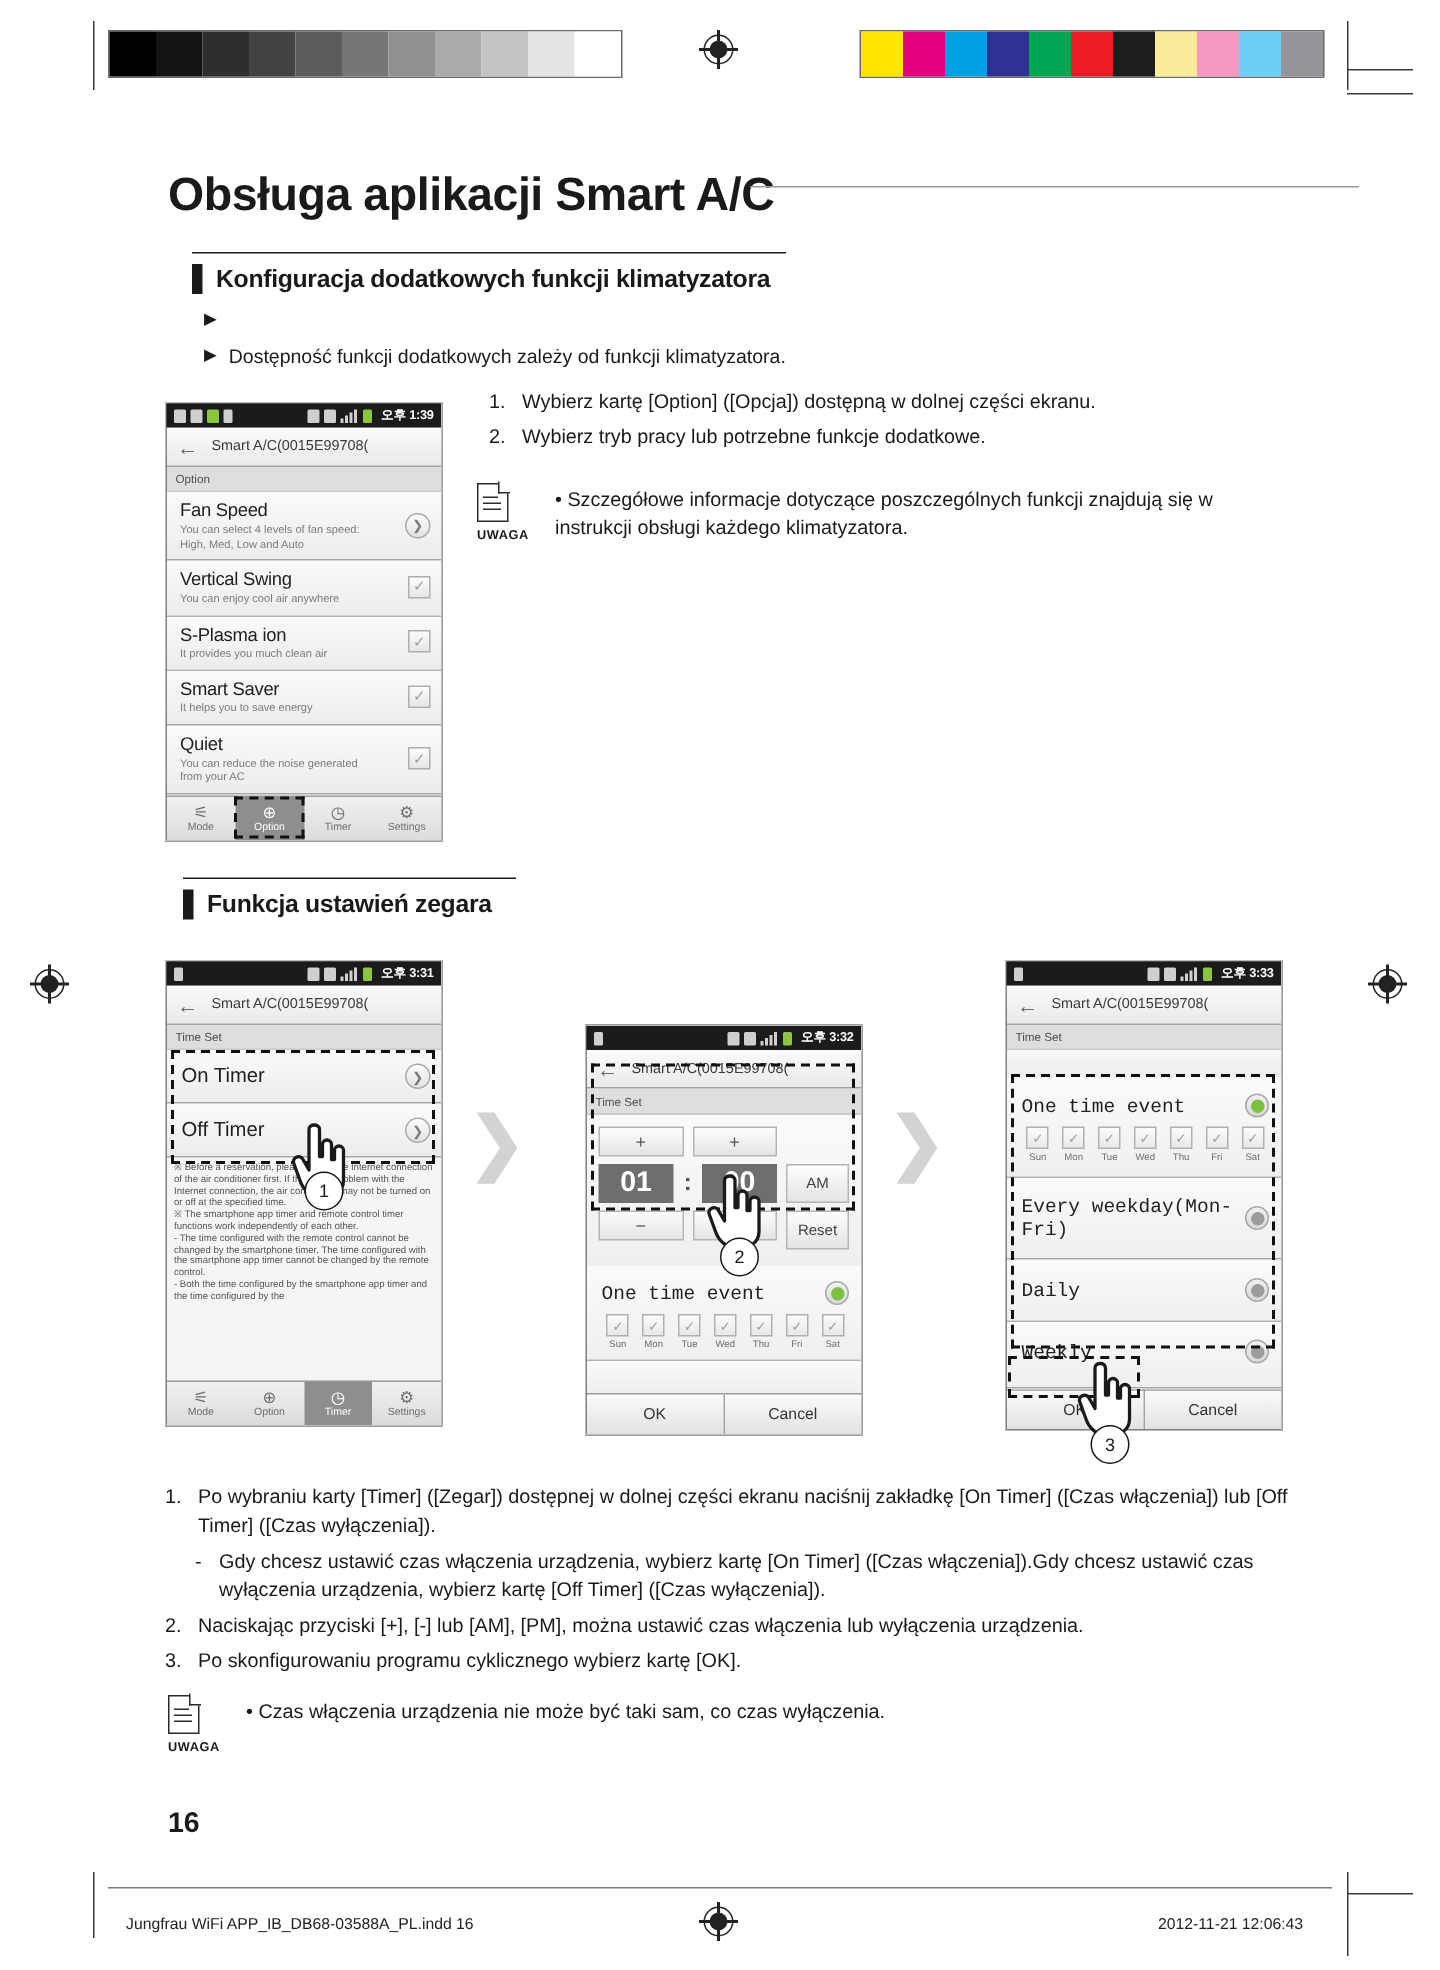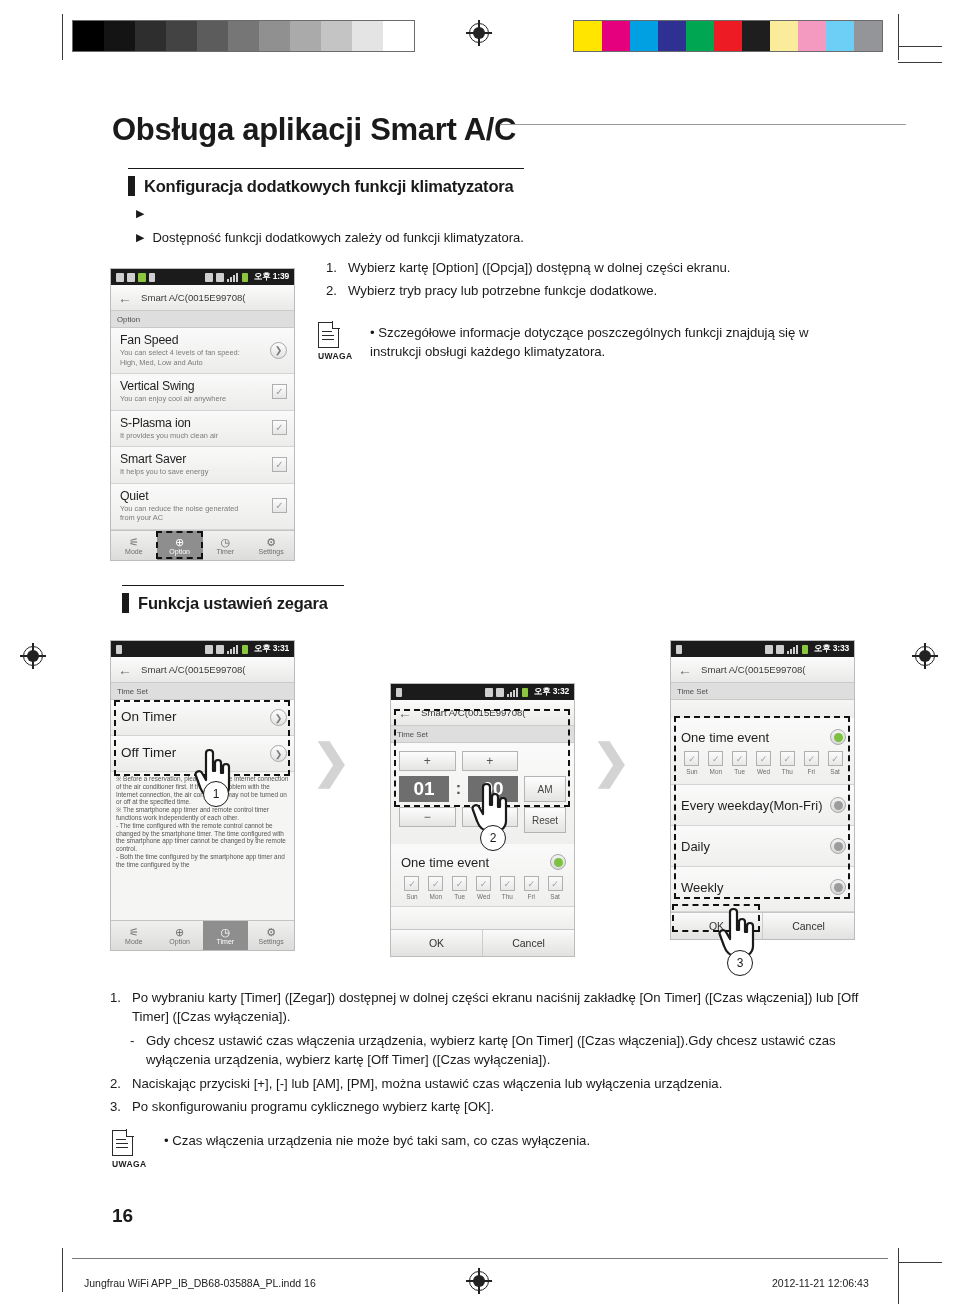--- a/index.html
+++ b/index.html
@@ -98,21 +98,21 @@
   .tset { padding: 8px 8px 6px 8px; background: linear-gradient(#fafafa,#efefed); }
   .tset .gridrow { display:flex; gap:6px; margin-bottom:5px; }
   .tset .pmbtn { flex:1; height:20px; border:1px solid #b4b4b4; background:linear-gradient(#fdfdfd,#e4e4e2); display:flex;align-items:center;justify-content:center;font-size:12px;color:#555;}
   .tset .numb { flex:1; height:26px; background:#6e6e6e; color:#fff; display:flex;align-items:center;justify-content:center;font-size:19px;font-weight:bold;}
   .tset .colon { width:7px; display:flex;align-items:center;justify-content:center;font-size:16px;color:#555;font-weight:bold;}
   .tset .sidebtn { width:42px; height:26px; border:1px solid #b4b4b4; background:linear-gradient(#fdfdfd,#e4e4e2); display:flex;align-items:center;justify-content:center;font-size:10px;color:#444;}
   .tset .blank { width:42px; }
 
   .evt { padding: 7px 8px 6px 10px; background:linear-gradient(#fafafa,#efefed); border-bottom:1px solid #d4d4d2; }
   .evt .hdr { display:flex; align-items:center; }
-  .evt .hdr .lbl { flex:1; font-size:13px; color:#1f1f1f; }
+  .evt .hdr .lbl { flex:1; font-size:13px; color:#1f1f1f;font-family:Liberation Mono, monospace; }
   .radio { width:16px; height:16px; border-radius:50%; border:1.3px solid #a8a8a8; background:linear-gradient(#f2f2f2,#d8d8d8); display:flex;align-items:center;justify-content:center; flex:none;}
   .radio i { width:9px;height:9px;border-radius:50%; background:#9c9c9c; display:block;}
   .radio.on i { background:#7dc142; }
   .days { display:flex; gap:2px; margin-top:6px; }
   .days .d { flex:1; display:flex; flex-direction:column; align-items:center; }
   .days .d .box { width:15px;height:15px;border:1.2px solid #b0b0b0;background:linear-gradient(#fbfbfb,#e8e8e8);display:flex;align-items:center;justify-content:center;font-size:9px;color:#a0a0a0;}
   .days .d .nm { font-size:6.4px; color:#6d6d6d; margin-top:2px; }
 
   .okrow { display:flex; border-top:1px solid #c6c6c6; }
   .okrow .b { flex:1; height:26px; background:linear-gradient(#fafafa,#e2e2e0); display:flex;align-items:center;justify-content:center; font-size:10.5px; color:#333;}

